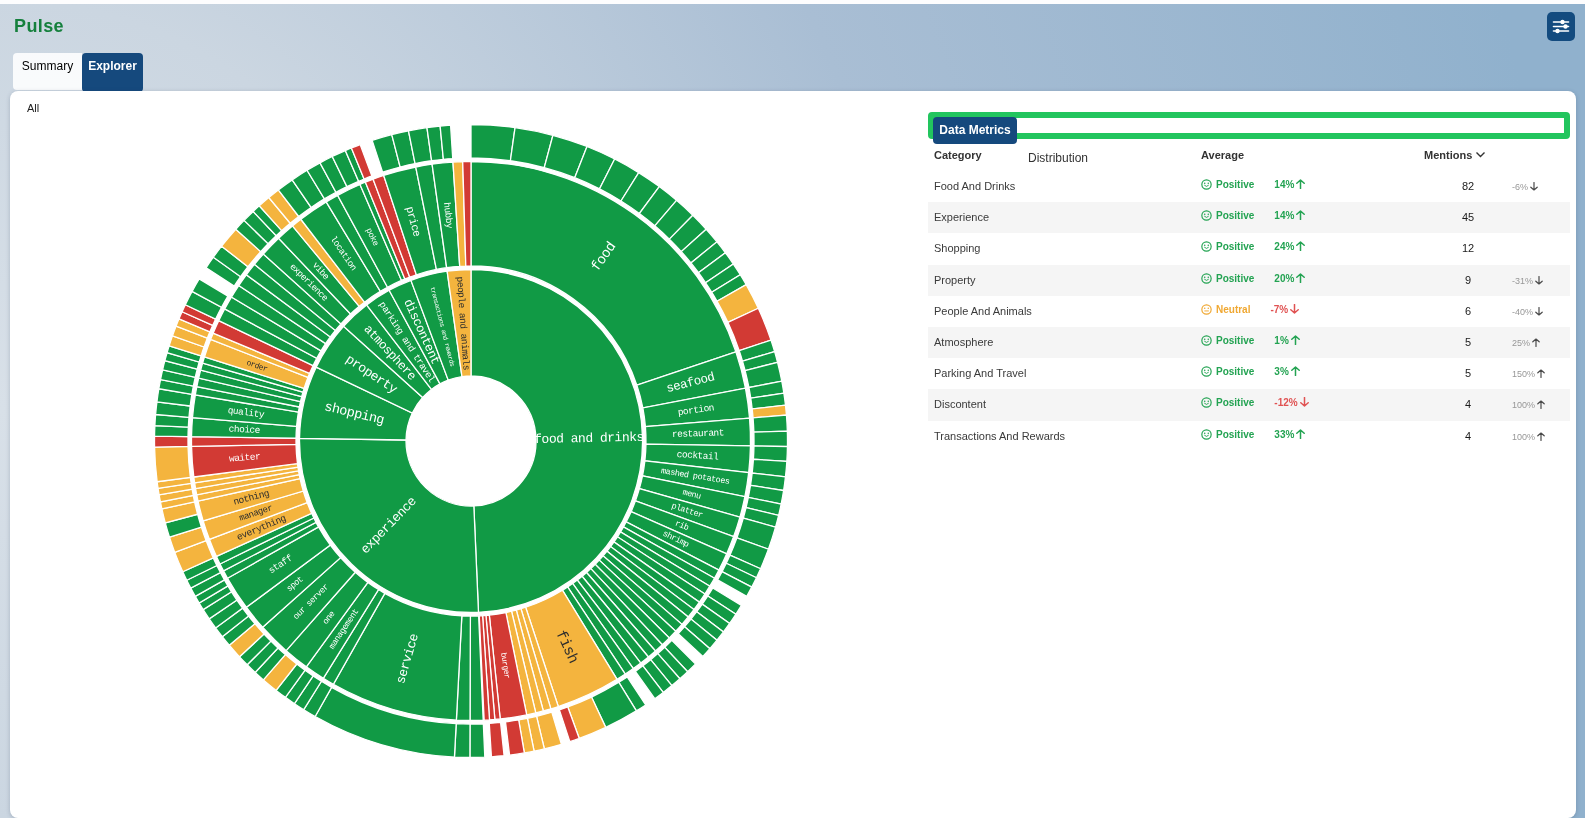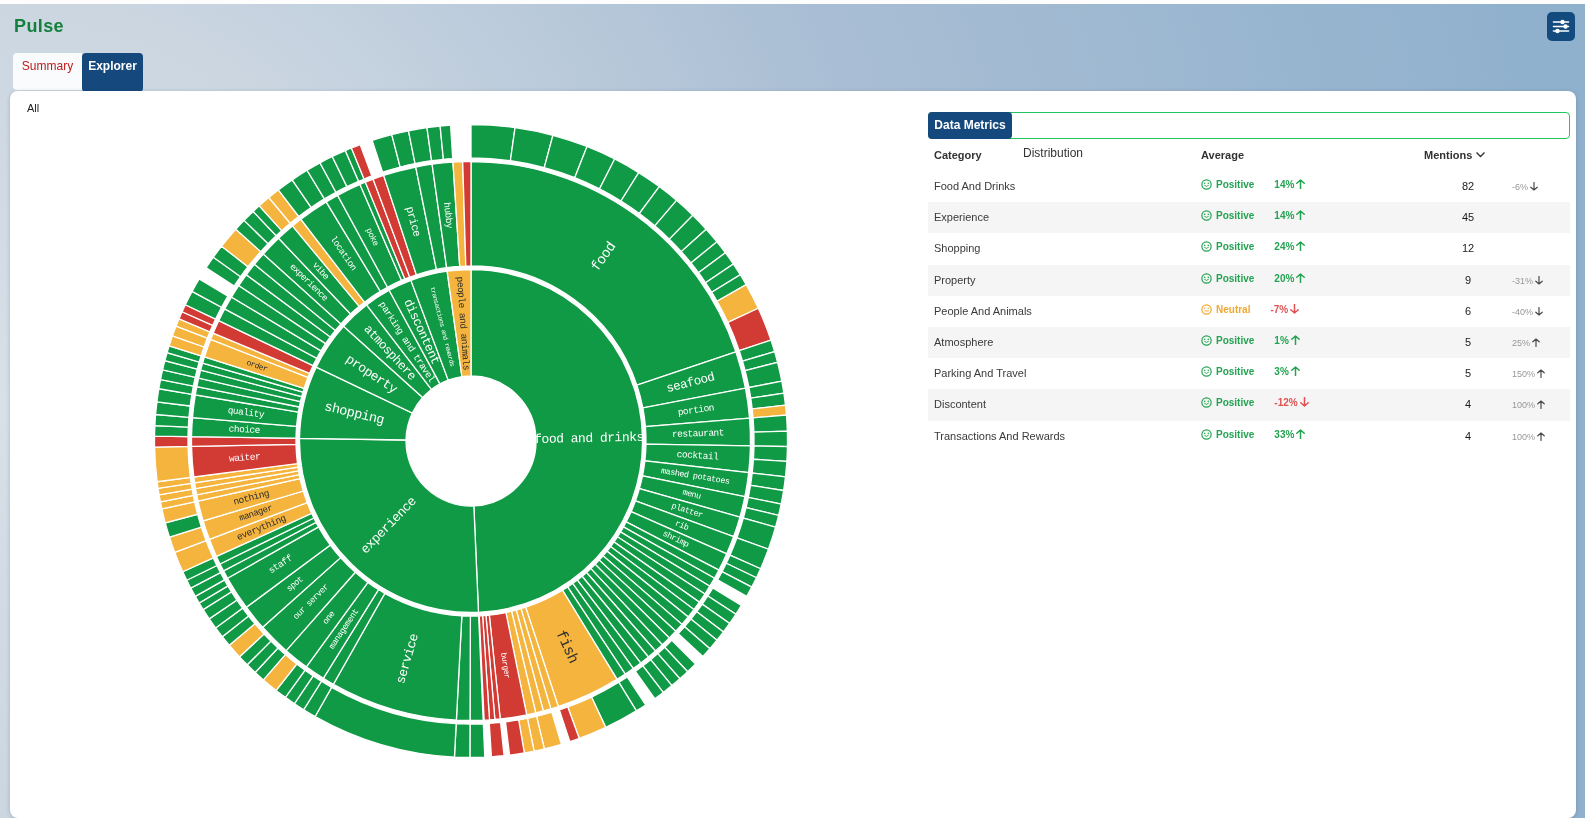--- a/index.html
+++ b/index.html
@@ -1,26 +1,26 @@
 <!DOCTYPE html>
 <html><head><meta charset="utf-8">
 <style>
 * { margin:0; padding:0; box-sizing:border-box; }
 html,body { width:1585px; height:818px; overflow:hidden; font-family:"Liberation Sans", sans-serif; }
 body { background:radial-gradient(circle at 0% 50%, #d8e0e8 0%, #cbd6e1 25%, #a9bed4 55%, #90b1cd 95%); }
 .topwhite { position:absolute; left:0; top:0; width:1585px; height:4px; background:#fdfdfe; }
 .pulse { position:absolute; left:14px; top:16px; font-size:18px; font-weight:bold; color:#15803d; letter-spacing:0.4px; }
 .fbtn { position:absolute; left:1547px; top:12px; width:28px; height:29px; background:#134b7f; border-radius:5px; }
 .tabs { position:absolute; left:13px; top:53px; height:27px; }
-.tab1 { position:absolute; left:0; top:0; width:69px; height:37px; background:rgba(255,255,255,0.88); border-radius:4px 0 0 4px; color:#b91c1c; font-size:12px; text-align:center; line-height:27px; }
+.tab1 { position:absolute; left:0; top:0; width:69px; height:37px; background:rgba(255,255,255,0.88); border-radius:4px 0 0 4px; color:#000000; font-size:12px; text-align:center; line-height:27px; }
 .tab2 { position:absolute; left:69px; top:0; width:61px; height:39px; background:#15497d; border-radius:4px; color:#fff; font-size:12px; font-weight:bold; text-align:center; line-height:27px; }
 .card { position:absolute; left:10px; top:91px; width:1566px; height:727px;  background:#fff; border-radius:8px; box-shadow:0 1px 4px rgba(40,60,90,0.25); }
 .all { position:absolute; left:27px; top:102px; font-size:11px; color:#222; }
 .rpanel { position:absolute; left:928px; top:112px; width:642px; }
-.ptabs { position:absolute; left:0; top:0; width:642px; height:27px; border:1px solid #22c55e; border-radius:4px; background:#fff; }
+.ptabs { position:absolute; left:0; top:0; width:642px; height:27px; border:6px solid #22c55e; border-radius:4px; background:#fff; }
 .ptab1 { position:absolute; left:-1px; top:-1px; width:84px; height:27px; background:#15497d; border-radius:4px; color:#fff; font-size:12px; font-weight:bold; text-align:center; line-height:27px; }
 .ptab2 { position:absolute; left:94px; top:0; font-size:12px; color:#333; line-height:25px;margin-top:28px; }
 .thead { position:absolute; left:0; top:31px; width:642px; height:28px; font-size:11px; font-weight:bold; color:#333; }
 .thead .h1 { position:absolute; left:6px; top:6px; }
 .thead .h2 { position:absolute; left:273px; top:6px; }
 .thead .h3 { position:absolute; left:496px; top:6px; }
 .tbody { position:absolute; left:0; top:59px; width:642px; }
 .trow { position:relative; width:642px; height:31.2px; }
 .trow .c1 { position:absolute; left:6px; top:9px; font-size:11px; color:#3a3a3a; }
 .trow .c2 { position:absolute; left:273px; top:8px; font-size:10px; }

